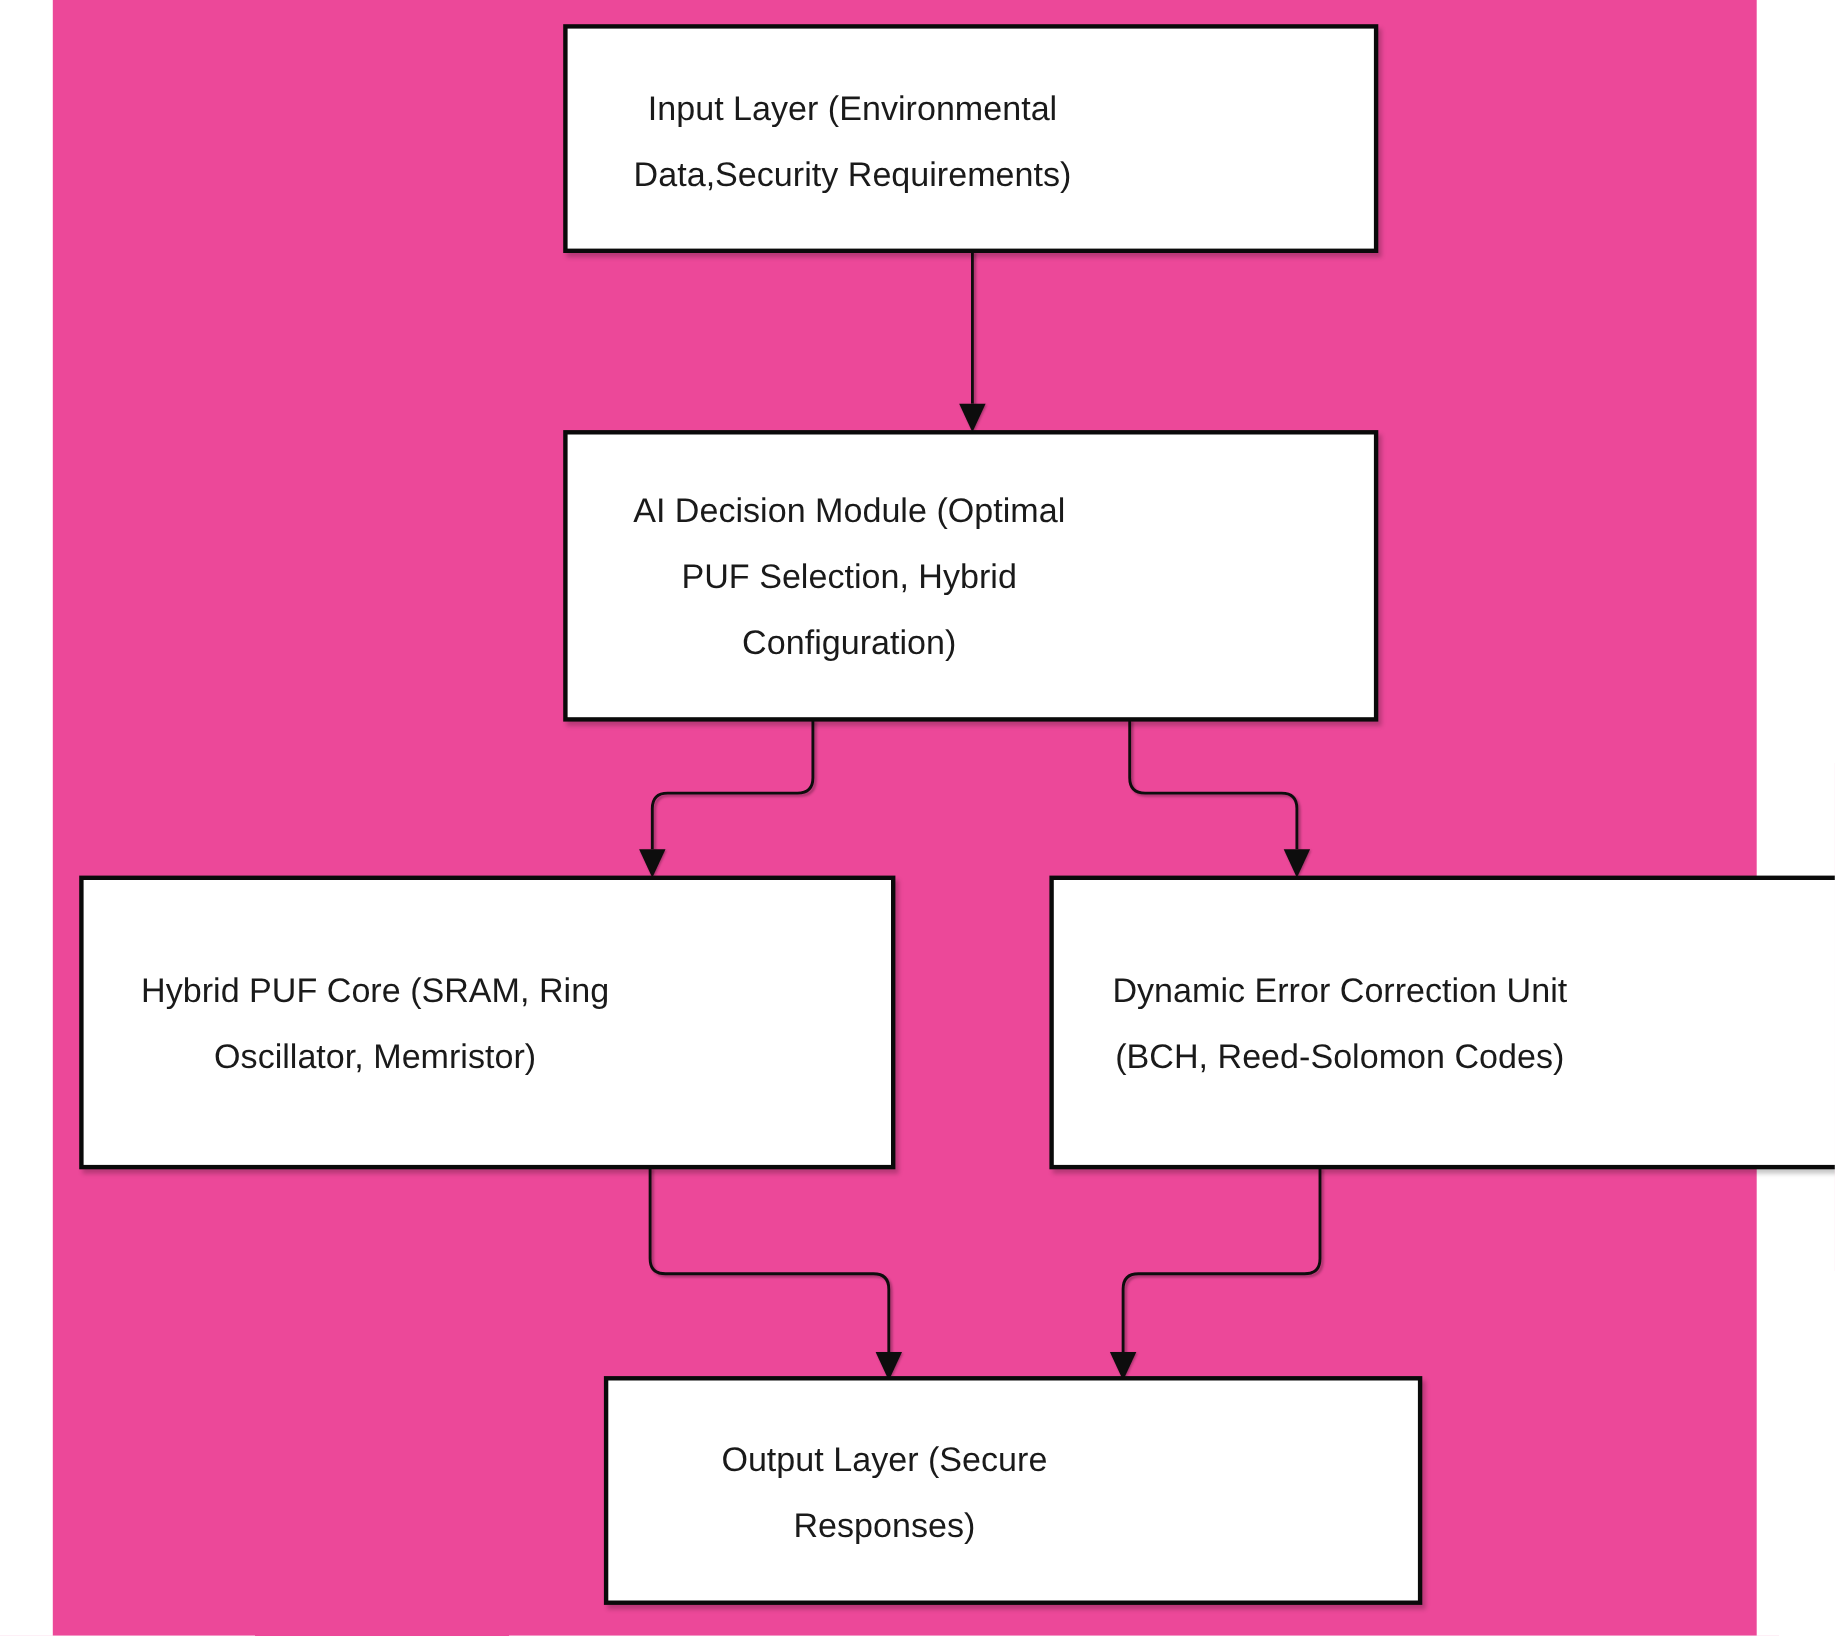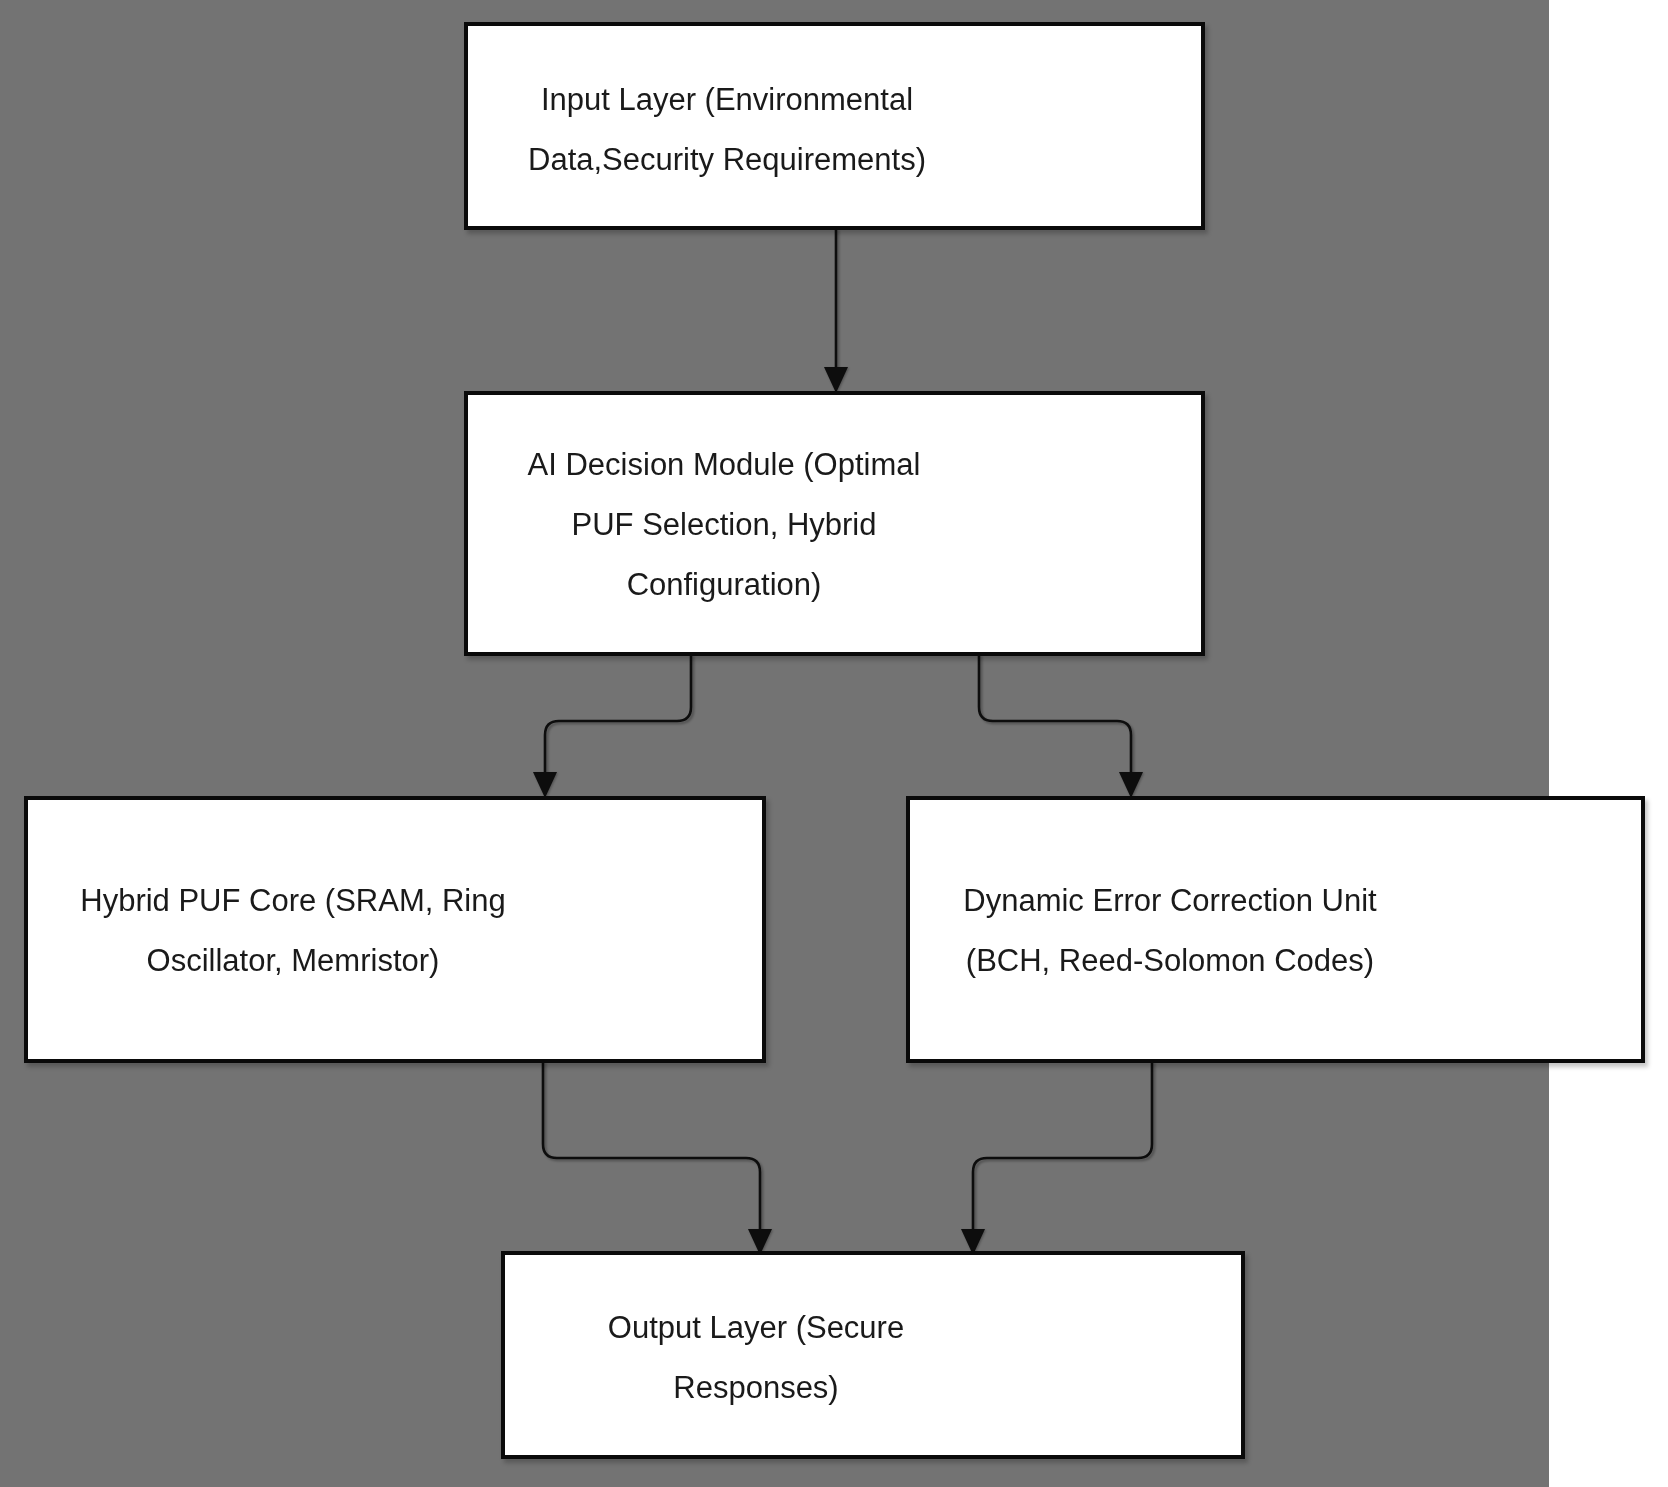--- a/index.html
+++ b/index.html
@@ -3,22 +3,23 @@
 <meta charset="utf-8">
 <style>
   html, body {
     margin: 0;
     padding: 0;
     background: #ffffff;
   }
   .stage {
     width: 1549px;
     height: 1487px;
-    background: #737373;
+    background: #ec4899;
     position: relative;
+    margin-left: 48px;
   }
   svg { display: block; }
   .node-box {
     fill: #ffffff;
     stroke: #0a0a0a;
     stroke-width: 4;
     filter: drop-shadow(3px 4px 2px rgba(0,0,0,0.22));
   }
   .node-label {
     font-family: "Liberation Sans", "DejaVu Sans", sans-serif;

